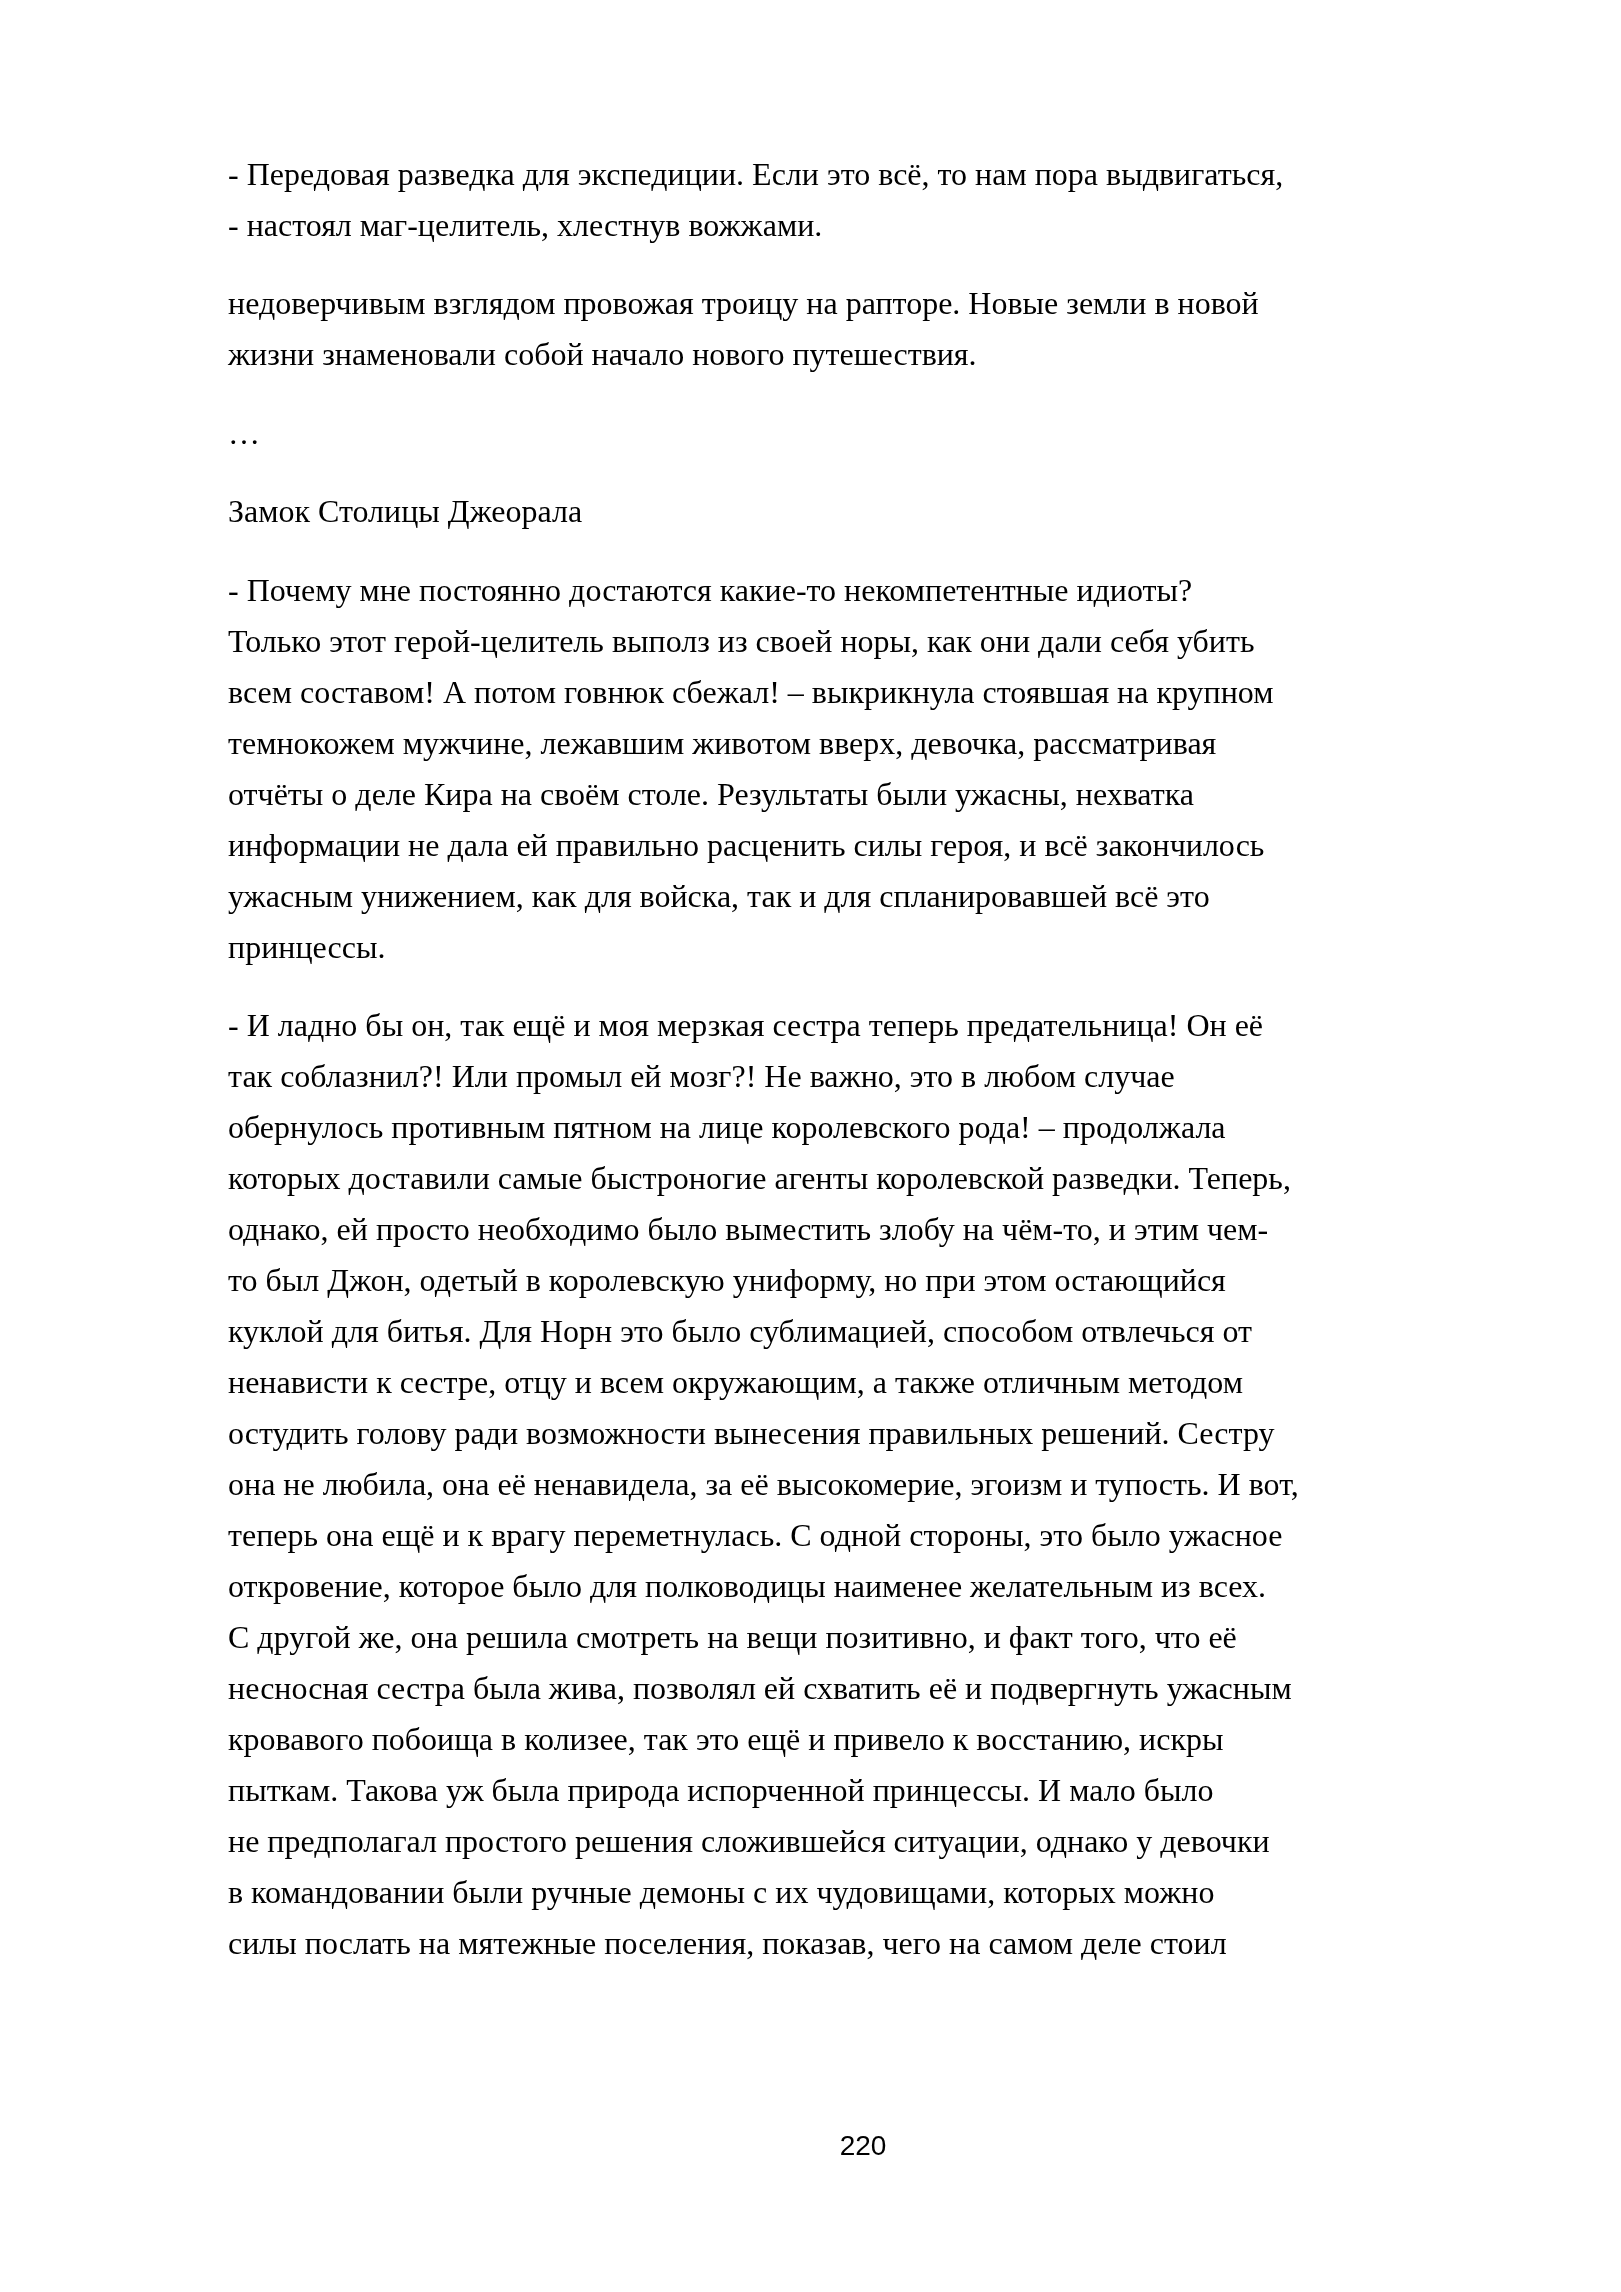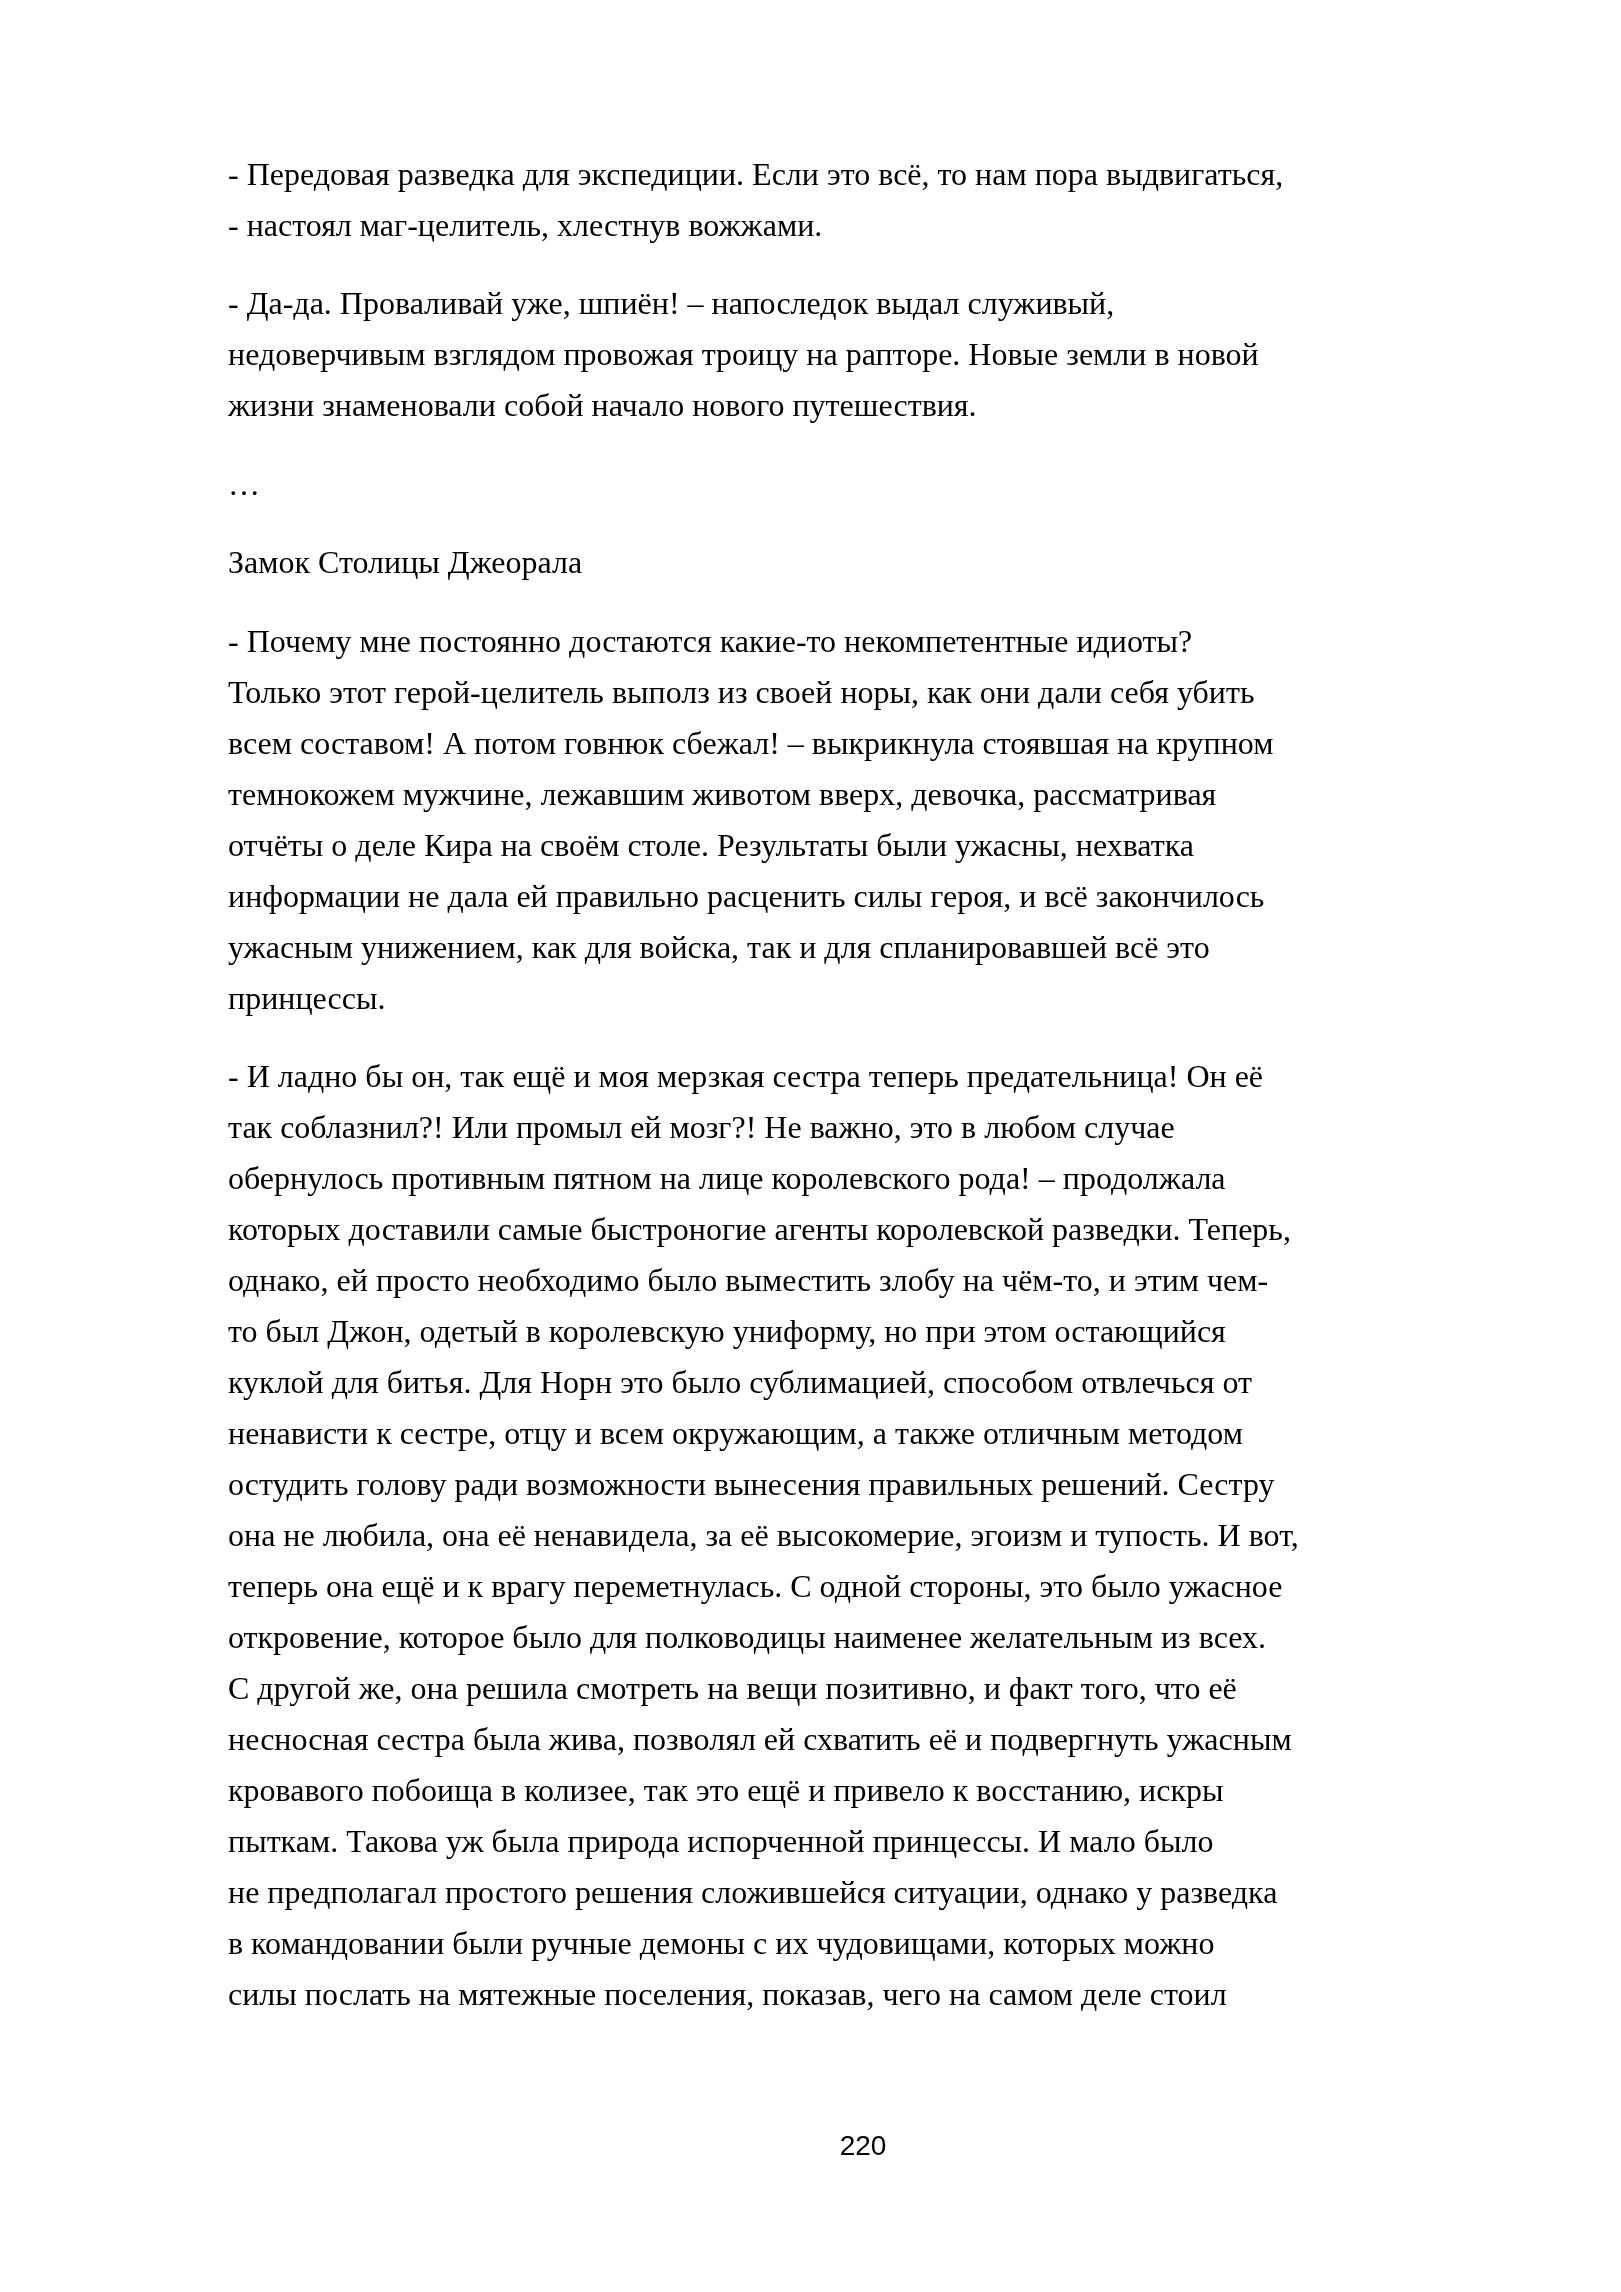--- a/index.html
+++ b/index.html
@@ -48,21 +48,20 @@
 </head>
 <body>
 
 <div class="page">
   <div class="text-block">
       <div class="paragraph">
         <div class="line">- Передовая разведка для экспедиции. Если это всё, то нам пора выдвигаться,</div>
         <div class="line">- настоял маг-целитель, хлестнув вожжами.</div>
       </div>
       <div class="paragraph">
-        <div class="line">- Да-да. Проваливай уже, шпиён! – напоследок выдал служивый,</div>
         <div class="line">недоверчивым взглядом провожая троицу на рапторе. Новые земли в новой</div>
         <div class="line">жизни знаменовали собой начало нового путешествия.</div>
       </div>
       <div class="paragraph">
         <div class="line">…</div>
       </div>
       <div class="paragraph">
         <div class="line">Замок Столицы Джеорала</div>
       </div>
       <div class="paragraph">
@@ -85,20 +84,20 @@
         <div class="line">куклой для битья. Для Норн это было сублимацией, способом отвлечься от</div>
         <div class="line">ненависти к сестре, отцу и всем окружающим, а также отличным методом</div>
         <div class="line">остудить голову ради возможности вынесения правильных решений. Сестру</div>
         <div class="line">она не любила, она её ненавидела, за её высокомерие, эгоизм и тупость. И вот,</div>
         <div class="line">теперь она ещё и к врагу переметнулась. С одной стороны, это было ужасное</div>
         <div class="line">откровение, которое было для полководицы наименее желательным из всех.</div>
         <div class="line">С другой же, она решила смотреть на вещи позитивно, и факт того, что её</div>
         <div class="line">несносная сестра была жива, позволял ей схватить её и подвергнуть ужасным</div>
         <div class="line">кровавого побоища в колизее, так это ещё и привело к восстанию, искры</div>
         <div class="line">пыткам. Такова уж была природа испорченной принцессы. И мало было</div>
-        <div class="line">не предполагал простого решения сложившейся ситуации, однако у разведка</div>
+        <div class="line">не предполагал простого решения сложившейся ситуации, однако у девочки</div>
         <div class="line">в командовании были ручные демоны с их чудовищами, которых можно</div>
         <div class="line">силы послать на мятежные поселения, показав, чего на самом деле стоил</div>
       </div>
     </div>
   <div class="page-footer">220</div>
 </div>
 
 
 </body></html>

